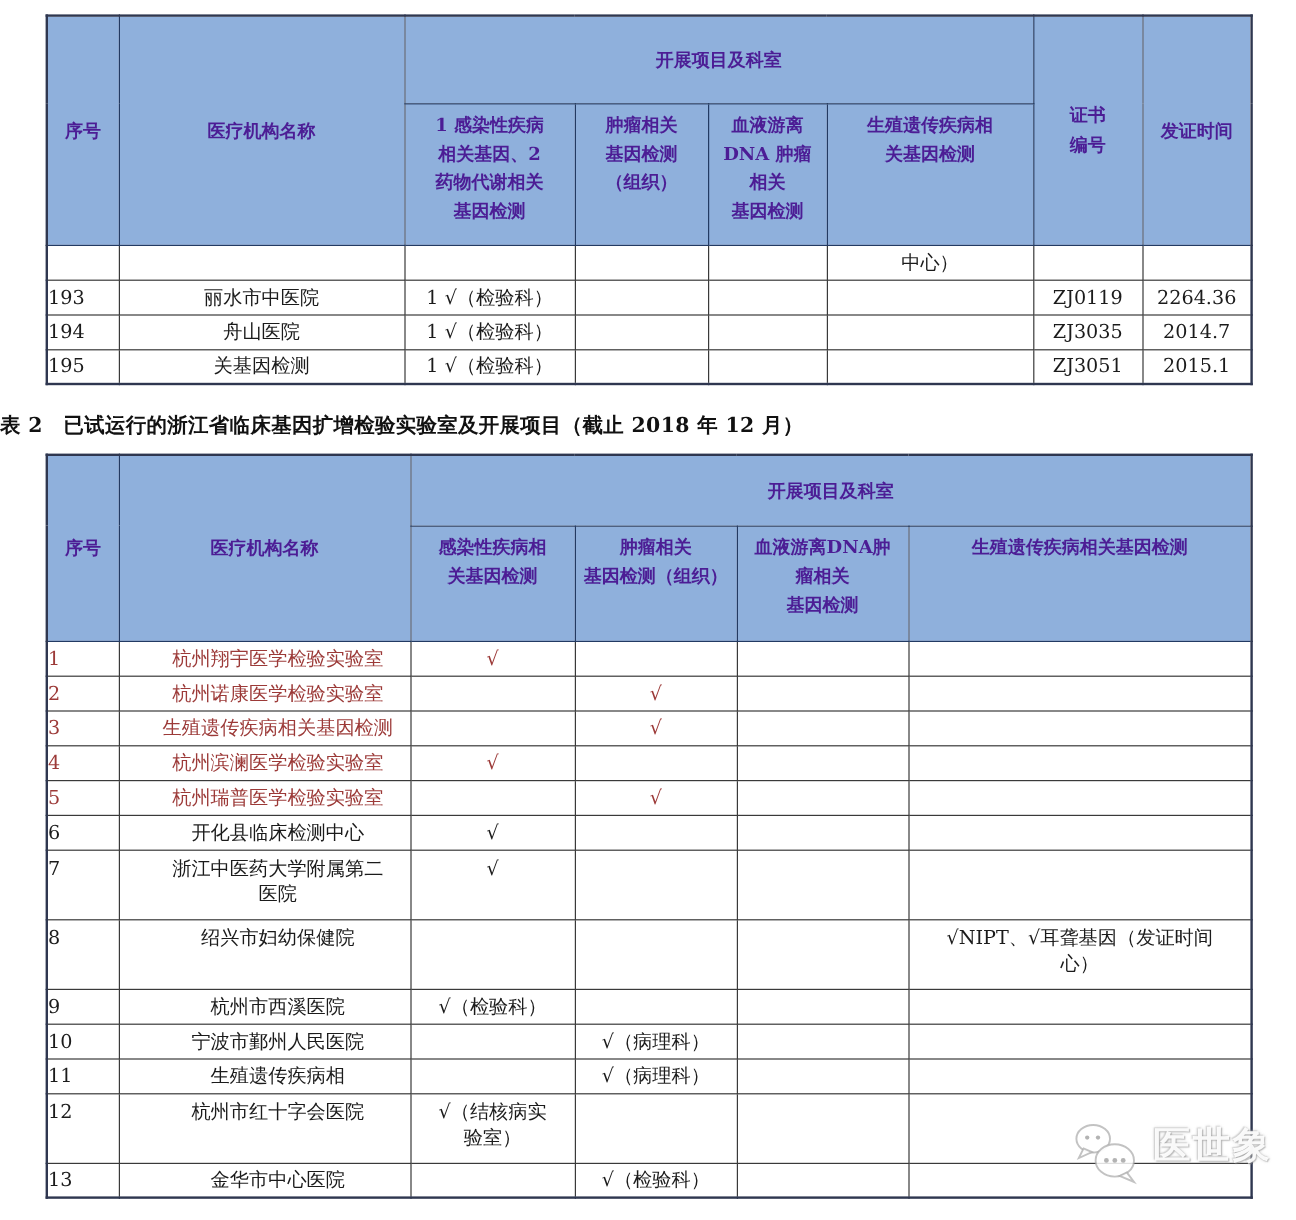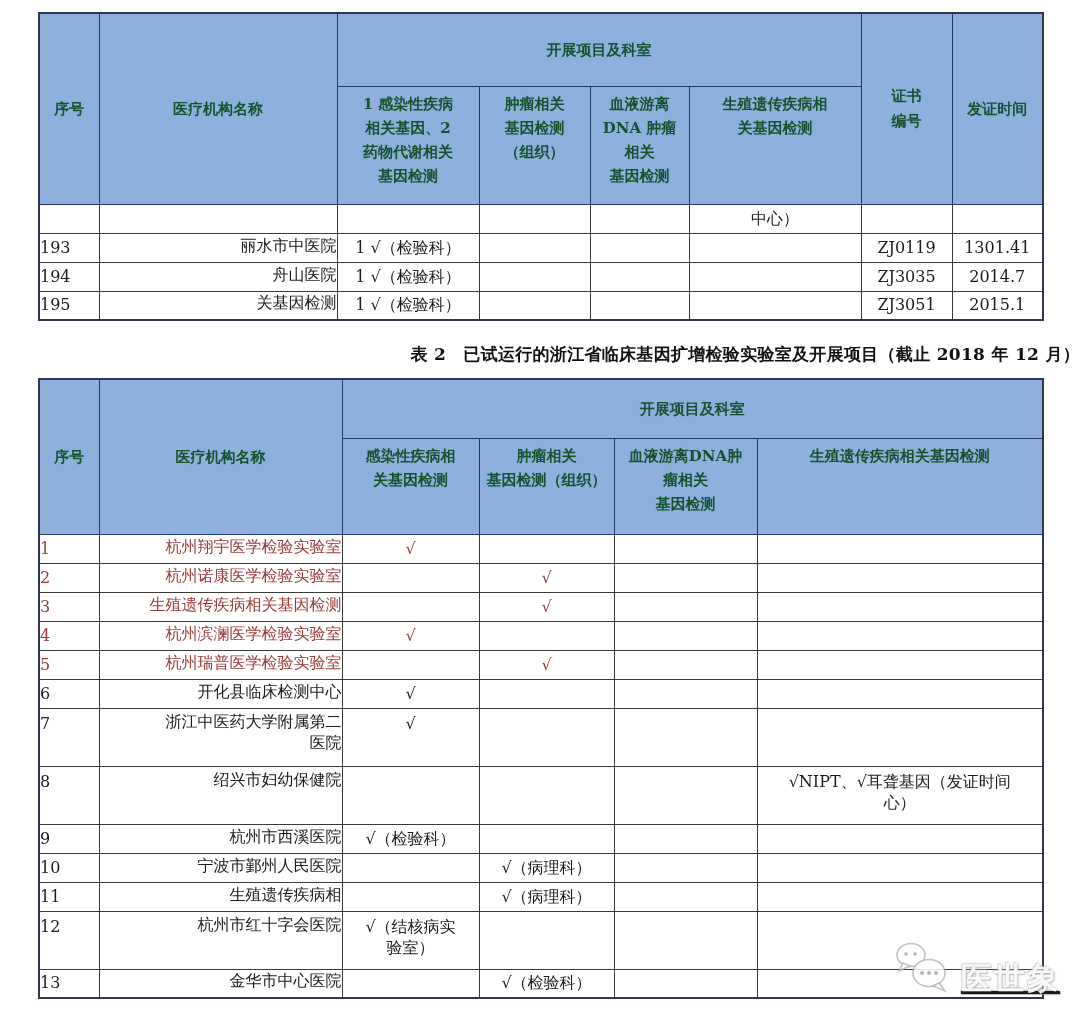--- a/index.html
+++ b/index.html
@@ -20,38 +20,38 @@
     background:#fff;border:2px solid #2f3750;
   }
   .tbl td{
     border:1px solid var(--body-border);
     font-size:16px;vertical-align:middle;white-space:pre-line;
     overflow:hidden;line-height:1.35;padding:0;
   }
   .tbl td.hd{
     background:var(--header-blue);border-color:var(--header-border);
     font-weight:bold;text-align:center;font-size:15px;line-height:1.62;
-    color:#14532d;
+    color:#4c1d95;
   }
   .tbl td.hd.vtop{vertical-align:top;padding-top:5px;}
   .c-no{text-align:left;padding-left:14px;}
-  .c-name{text-align:right;padding-left:14px;font-family:Liberation Mono, monospace;}
+  .c-name{text-align:center;padding-left:14px;}
   .t2 .c-name{padding-left:22px;}
   .c-val{text-align:center;}
   tr.t-row{height:29px;}
   tr.t-tall{height:58px;}
   tr.t-tall td{vertical-align:top;padding-top:4px;}
   tr.red-row td{color:var(--red);}
   #table2-title{
-    position:absolute;top:343px;left:0;width:1080px;text-align:right;
+    position:absolute;top:343px;left:0;width:1080px;text-align:left;
     font-size:17px;font-weight:bold;letter-spacing:.3px;color:#111;
   }
   #watermark{
     position:absolute;left:893px;top:934px;width:186px;height:66px;
-    display:flex;align-items:flex-end;gap:4px;pointer-events:none;text-decoration:underline;
+    display:flex;align-items:flex-start;gap:4px;pointer-events:none;
   }
   #watermark .wm-text{
     font-size:31px;font-weight:bold;color:rgba(255,255,255,0.92);
     text-shadow:1px 1px 1px rgba(150,150,150,.6),-1px -1px 1px rgba(170,170,170,.45),0 0 3px rgba(160,160,160,.4);
     letter-spacing:2px;font-family:"DejaVu Sans","Liberation Sans",sans-serif;
   }
 </style>
 </head>
 <body>
 
@@ -103,21 +103,21 @@
   </tbody>
   <tbody id="t1-body">
       <tr class="t-row">
         <td class="c-no">193</td>
         <td class="c-name">丽水市中医院</td>
         <td class="c-val">1 √（检验科）</td>
         <td class="c-val"></td>
         <td class="c-val"></td>
         <td class="c-val"></td>
         <td class="c-val">ZJ0119</td>
-        <td class="c-val">1301.41</td>
+        <td class="c-val">2264.36</td>
       </tr>
       <tr class="t-row">
         <td class="c-no">194</td>
         <td class="c-name">舟山医院</td>
         <td class="c-val">1 √（检验科）</td>
         <td class="c-val"></td>
         <td class="c-val"></td>
         <td class="c-val"></td>
         <td class="c-val">ZJ3035</td>
         <td class="c-val">2014.7</td>

